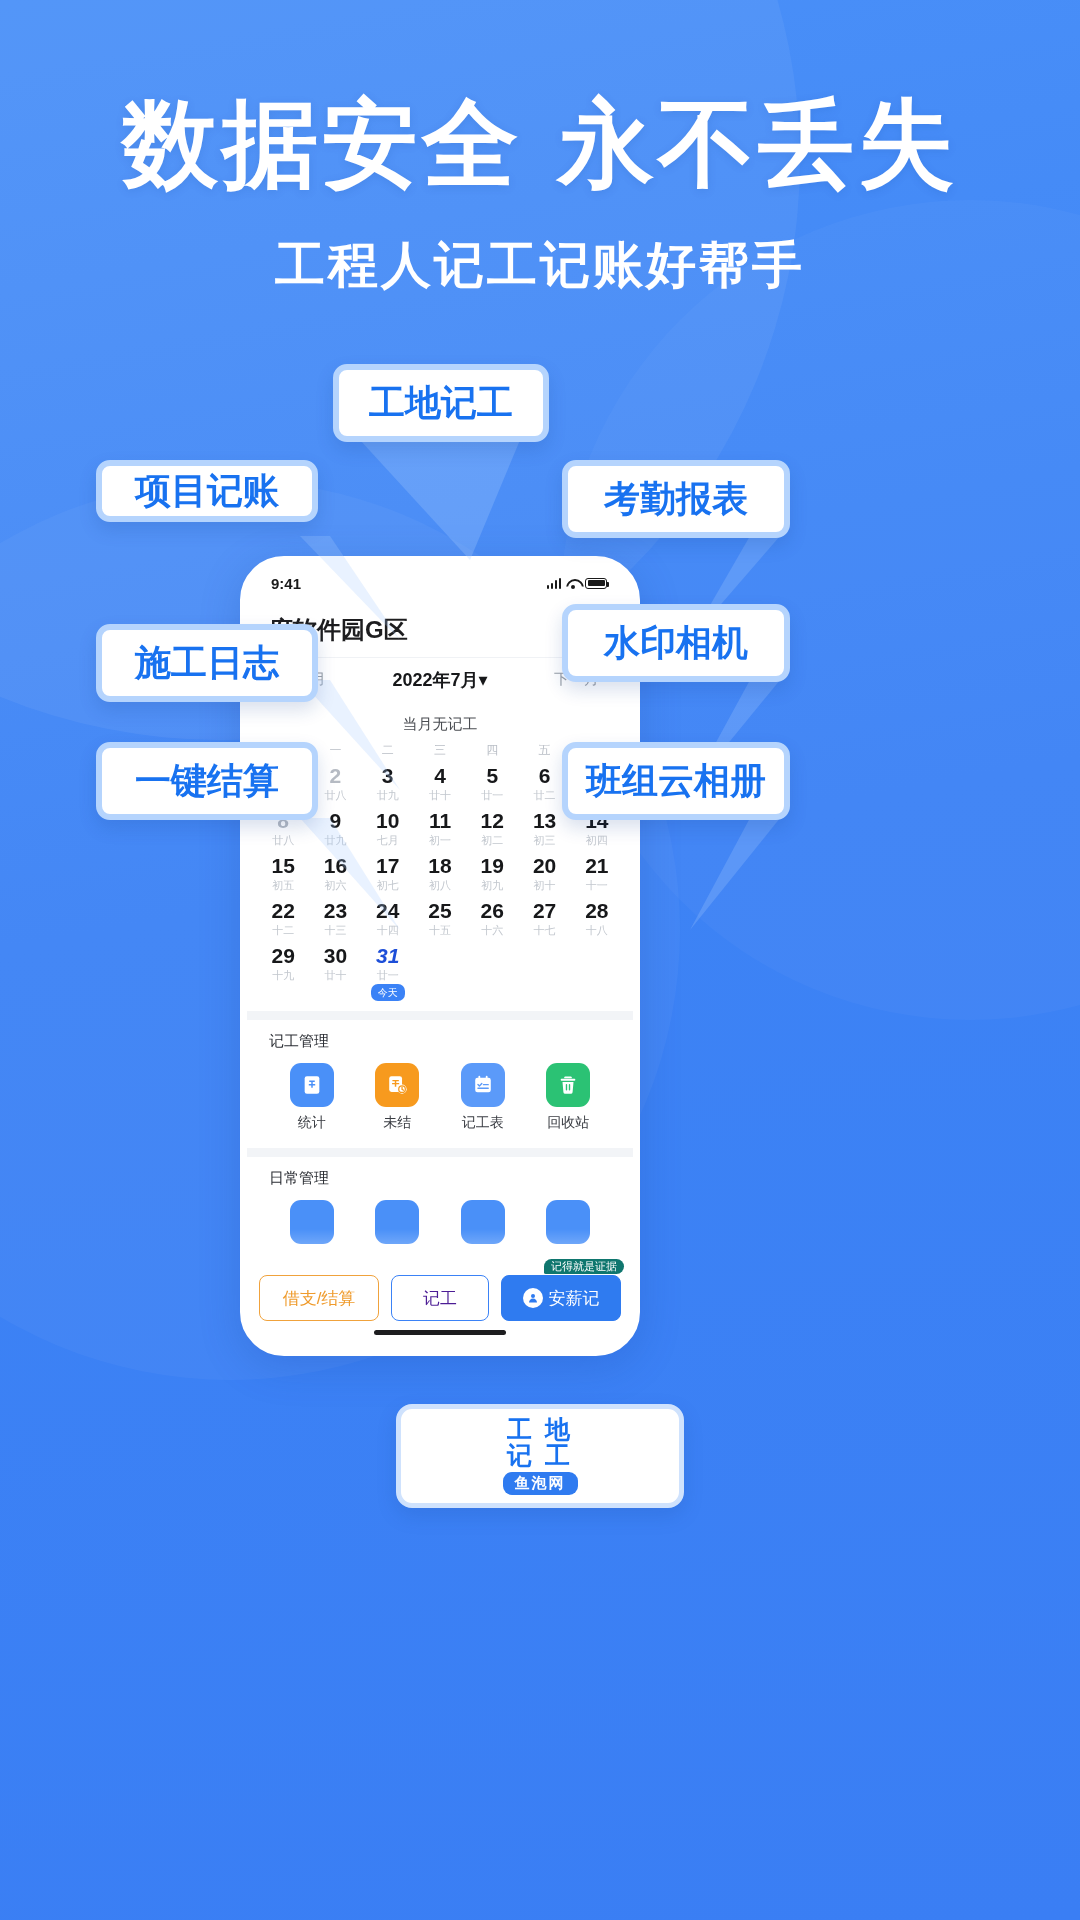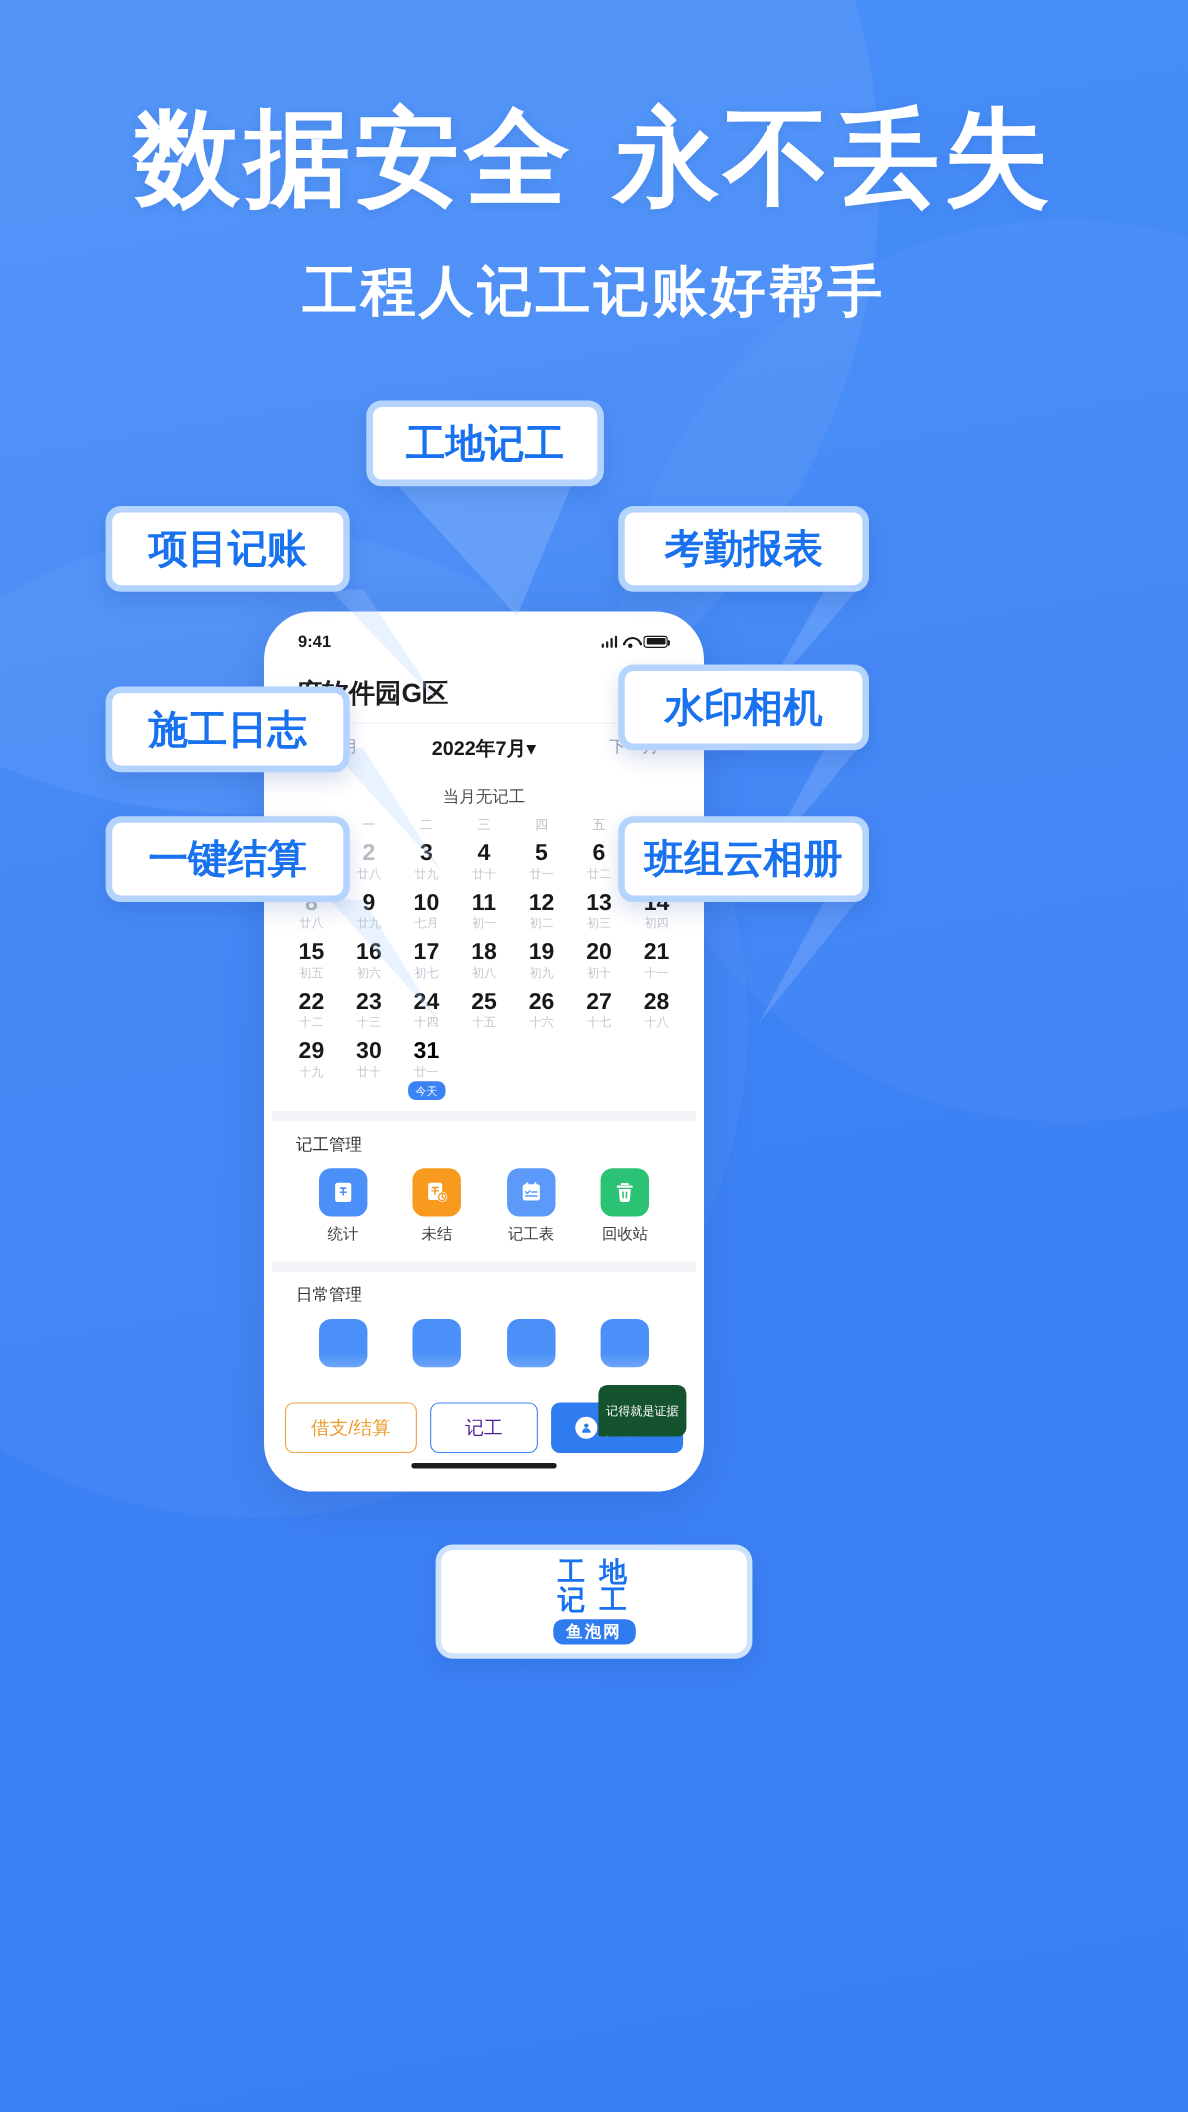--- a/index.html
+++ b/index.html
@@ -108,21 +108,21 @@
   .no-rec{
     flex:none; text-align:center; font-size:15px; color:#4a4d52;
     padding:14px 0 8px;
   }
   .cal{ flex:none; padding:0 10px; }
   .cal-row{ display:grid; grid-template-columns:repeat(7,1fr); }
   .wk{ text-align:center; font-size:12px; color:#b9bec6; padding-bottom:2px;}
   .cell{ text-align:center; padding:3px 0 4px; }
   .cell .d{ font-size:21px; font-weight:bold; color:#17181a; line-height:1.18; }
   .cell .d.muted{ color:#b6bbc3; }
-  .cell .d.today{ color:#000000; }
+  .cell .d.today{ color:#1d4ed8;font-style:italic; }
   .cell .l{ font-size:11px; color:#c2c7ce; line-height:1.2; }
   .today-badge{
     display:inline-block;
     background:#3b82f6; color:#fff;
     font-size:10px; border-radius:7px;
     padding:1.5px 7px; margin-top:1px;
   }
   .sep{ height:9px; background:#f2f4f7; flex:none; margin-top:6px;}
 
   .sec{ flex:none; padding:12px 22px 2px; }
@@ -164,37 +164,37 @@
   .btn-pay{
     width:120px; background:#2f7bf0; color:#fff; border:1.5px solid #2f7bf0;
     gap:6px; position:relative;
   }
   .btn-pay .pav{
     width:20px;height:20px;border-radius:50%;background:#fff;
     display:flex;align-items:center;justify-content:center;
   }
   .pay-badge{
     position:absolute; right:-4px; top:-17px;
-    background:#14532d; color:#fff;
+    background:#0f766e; color:#fff;
     font-size:11px; border-radius:8px 8px 8px 2px;
-    padding:16px 7px; white-space:nowrap;
+    padding:0 7px; white-space:nowrap;
   }
 
   
   .pill{
     position:absolute; z-index:50;
     background:#ffffff;
     border:6px solid #b5d4fd;
     border-radius:14px;
     display:flex;align-items:center;justify-content:center;
     color:#1872f0; font-weight:bold;
     box-shadow:0 8px 18px rgba(20,60,140,0.16);
   }
   .pill-top{ left:333px; top:364px; width:216px; height:78px; font-size:36px; }
-  .pill-l1{ left:96px; top:460px; width:222px; height:78px; font-size:36px; }
+  .pill-l1{ left:96px; top:460px; width:222px; height:62px; font-size:36px; }
   .pill-r1{ left:562px; top:460px; width:228px; height:78px; font-size:36px; }
   .pill-l2{ left:96px; top:604px; width:222px; height:78px; font-size:36px;margin-top:20px; }
   .pill-r2{ left:562px; top:604px; width:228px; height:78px; font-size:36px; }
   .pill-l3{ left:96px; top:742px; width:222px; height:78px; font-size:36px; }
   .pill-r3{ left:562px; top:742px; width:228px; height:78px; font-size:36px; }
 
   
   .wedge{ position:absolute; z-index:20; opacity:.5; }
 
   

